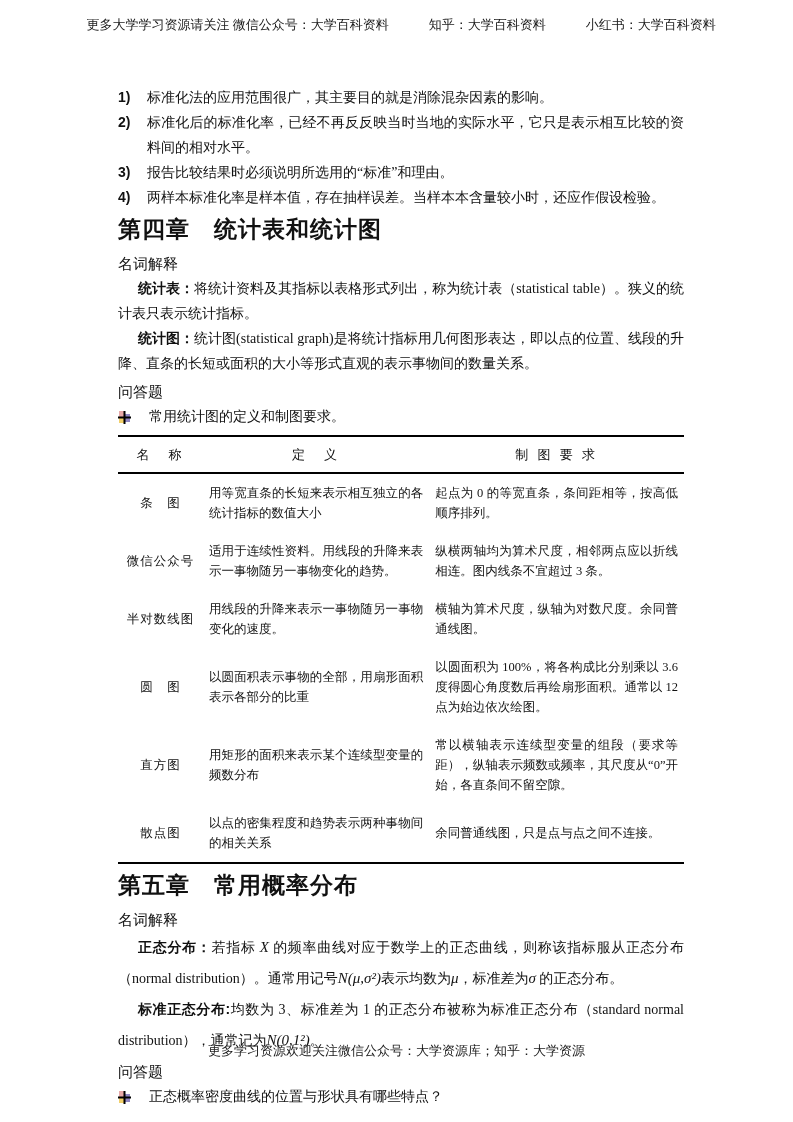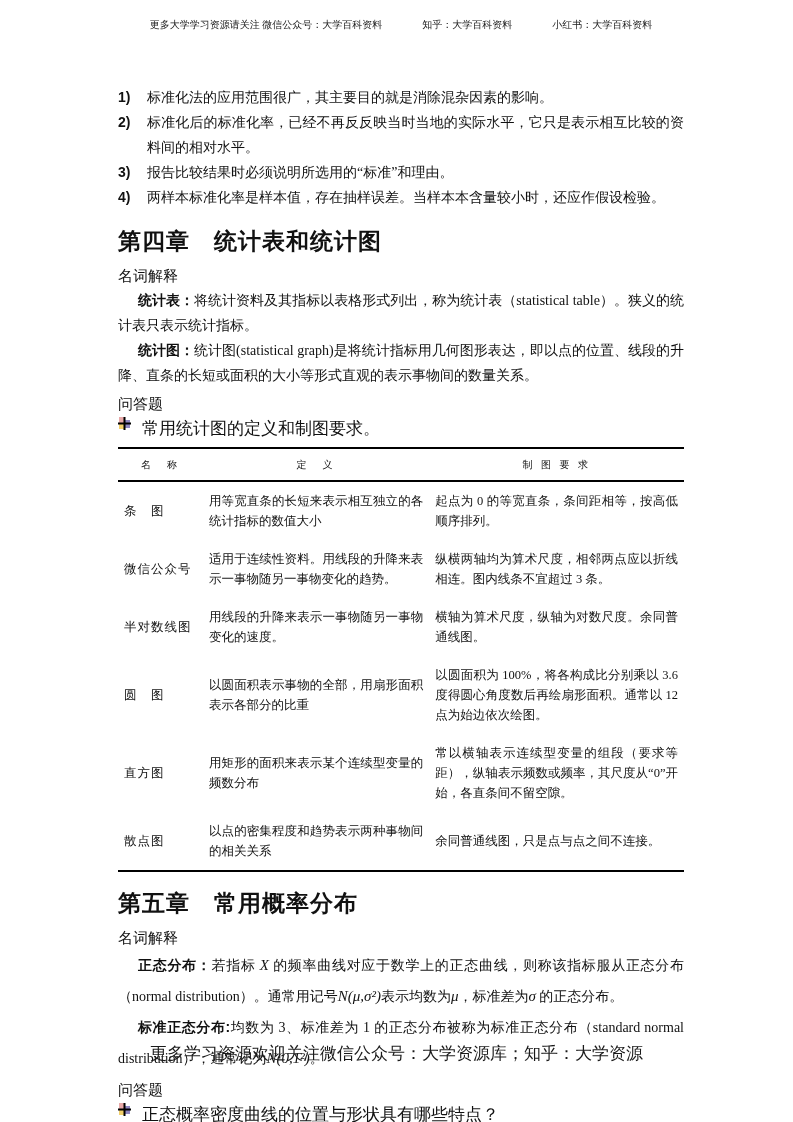--- a/index.html
+++ b/index.html
@@ -9,72 +9,72 @@
     color:#111;
     font-family:"Liberation Serif","DejaVu Serif",serif;
     position:relative;
     overflow:hidden;
   }
   .page { padding:17px 109px 0 118px; }
 
   
   .header-note {
     display:flex; justify-content:center; gap:40px;
-    font-size:10px; line-height:16px; color:#1a1a1a;
+    font-size:13px; line-height:16px; color:#1a1a1a;
     white-space:nowrap;
   }
   .footer-note {
     position:absolute; top:1042px; left:0; right:0;
-    text-align:center; font-size:17px; color:#1a1a1a;
+    text-align:center; font-size:13px; color:#1a1a1a;
   }
 
   
   .intro-list { margin-top:52px; font-size:14px; }
   .intro-item { display:flex; line-height:25px; }
   .intro-item .num { width:29px; flex:0 0 29px; font-weight:bold; font-family:"Liberation Sans",sans-serif; }
   .intro-item .txt { flex:1; text-align:justify; }
 
   
   h1.chapter {
     font-family:"Liberation Sans","DejaVu Sans",sans-serif;
     font-weight:bold; font-size:23px; line-height:30px;
-    margin:16px 0 8px 0; letter-spacing:1px;
+    margin:4px 0 8px 0; letter-spacing:1px;
   }
   .subhead {
     font-family:"Liberation Sans","DejaVu Sans",sans-serif;
     font-weight:normal; font-size:15px; line-height:24px; margin-top:4px;
   }
 
   
   .para { font-size:14px; line-height:25px; text-align:justify; }
   .para .label { font-weight:bold; font-family:"Liberation Sans",sans-serif;margin-left:20px; }
   .para-wide { line-height:30px; }
   .math { font-style:italic; font-family:"Liberation Serif",serif; font-size:15px; }
 
   
-  .qa-line { display:flex; align-items:flex-start; gap:11px; font-size:17px; line-height:24px; margin:1px 0 6px 0; }
+  .qa-line { display:flex; align-items:center; gap:18px; font-size:14px; line-height:24px; margin:1px 0 6px 0; }
   .qa-line .bullet { flex:0 0 13px; height:13px; display:inline-block; }
 
   
   table.stat-table {
     width:100%; border-collapse:collapse;
     border-top:2.5px solid #000; border-bottom:2.5px solid #000;
     margin-top:4px; margin-bottom:6px;
     font-size:12.5px;
   }
   table.stat-table thead th {
     font-weight:normal; letter-spacing:3px;
     padding:9px 4px 8px 4px;
     border-bottom:2px solid #000;
-    text-align:center; font-size:10px;
+    text-align:center; font-size:13px;
   }
   table.stat-table tbody td {
     padding:9px 6px; vertical-align:middle; line-height:20px; text-align:justify;
   }
-  table.stat-table td.cname { text-align:left; letter-spacing:1px; }
+  table.stat-table td.cname { text-align:center; letter-spacing:1px; }
   table.stat-table col.c1 { width:15%; }
   table.stat-table col.c2 { width:40%; }
   table.stat-table col.c3 { width:45%; }
 </style>
 </head>
 <body>
 
 <div class="page">
 
   <div class="header-note">

